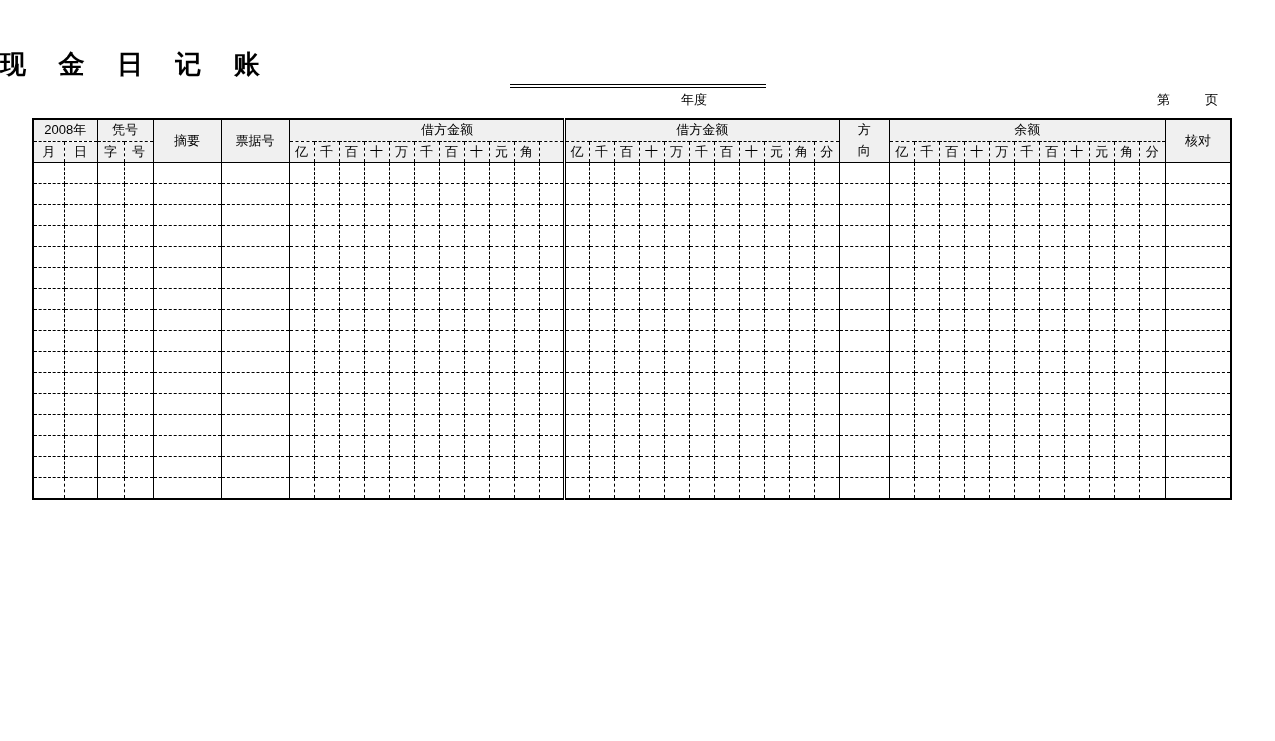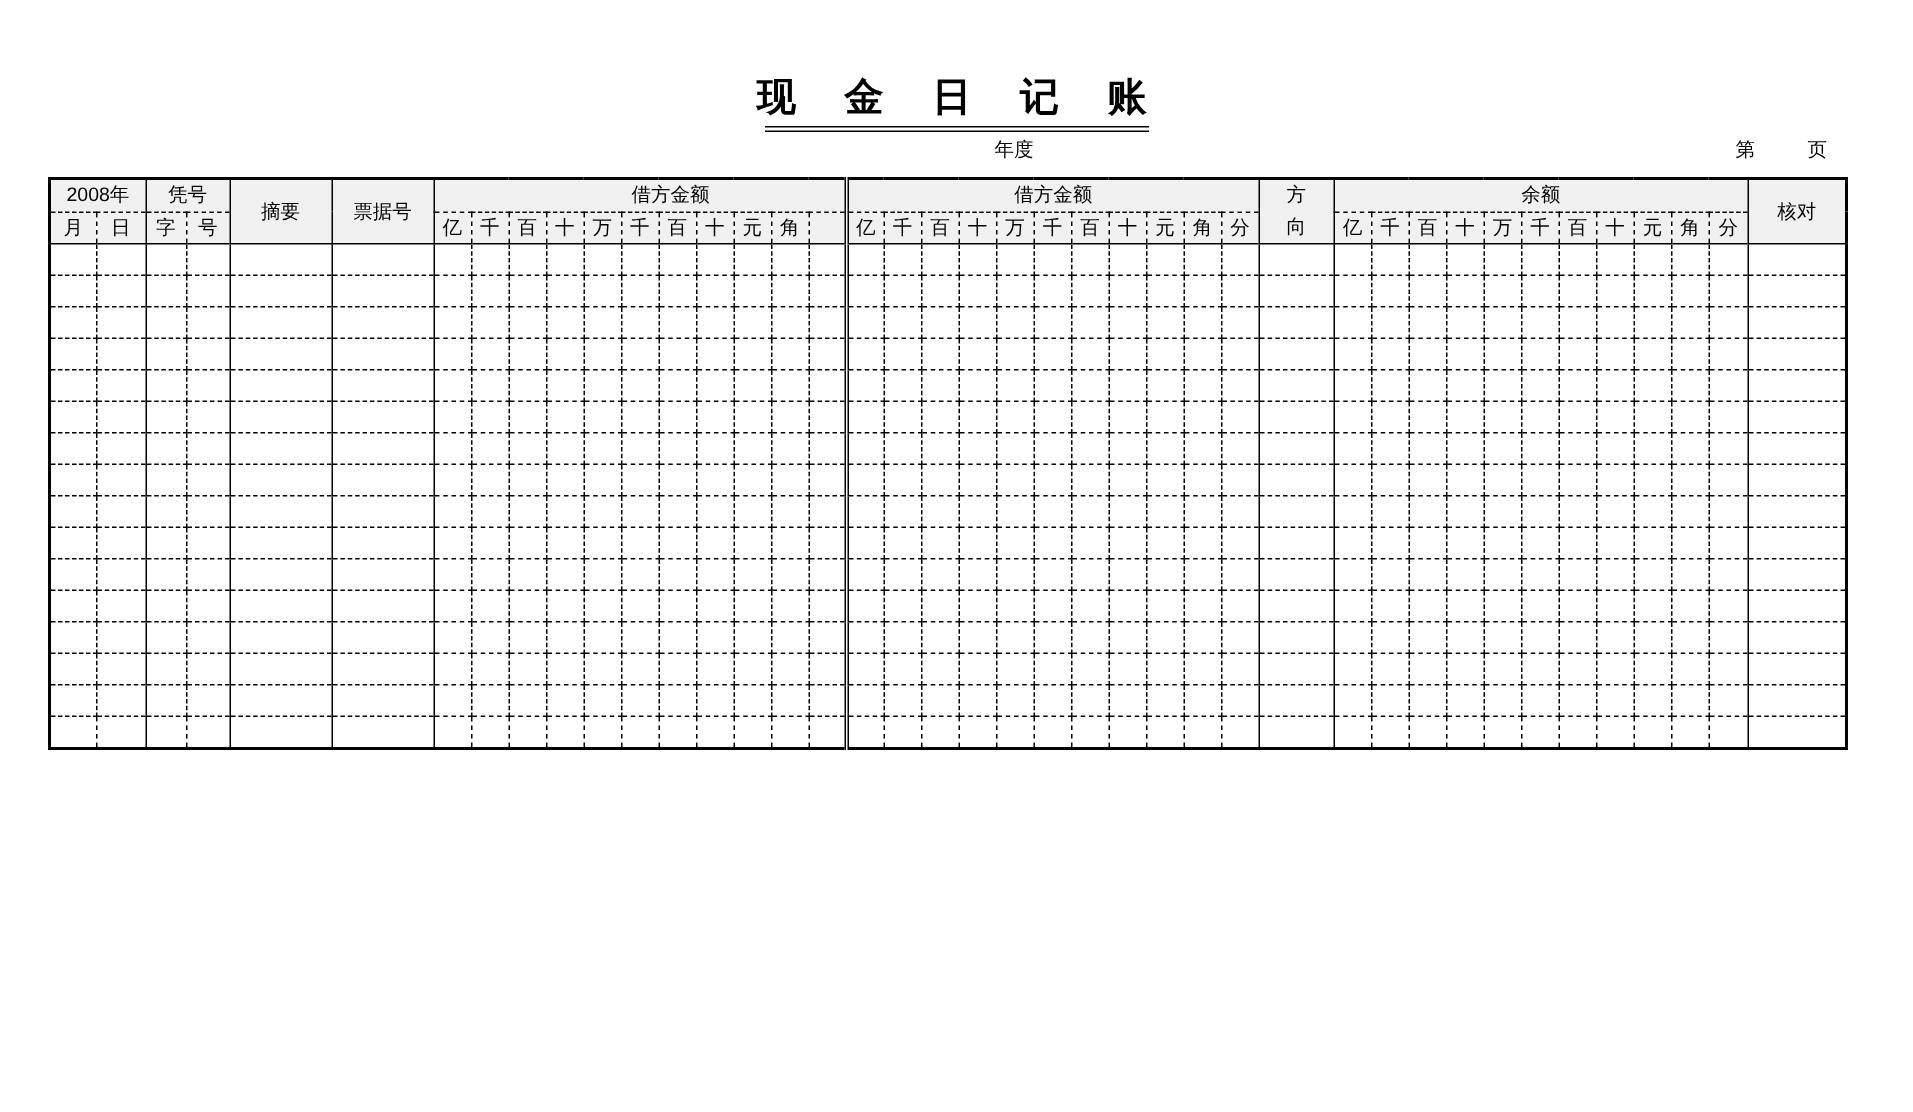--- a/index.html
+++ b/index.html
@@ -11,39 +11,38 @@
     background: #ffffff;
     color: #000000;
     font-family: "Liberation Sans", "DejaVu Sans", sans-serif;
     overflow: hidden;
   }
   .doc-title {
     position: absolute;
     top: 47px;
     left: 0;
     width: 100%;
-    text-align: center;
     font-size: 26px;
     font-weight: bold;
     letter-spacing: 6px;
     white-space: pre;
   }
   .title-underline {
     position: absolute;
     top: 84px;
     left: 510px;
     width: 256px;
     height: 4px;
     border-top: 1px solid #000;
     border-bottom: 1px solid #000;
   }
   .year-label {
     position: absolute;
     top: 91px;
-    left: 663px;
+    left: 681px;
     font-size: 13px;
   }
   .page-marker {
     position: absolute;
     top: 91px;
     left: 1157px;
     font-size: 13px;
     display: flex;
     gap: 35px;
   }

